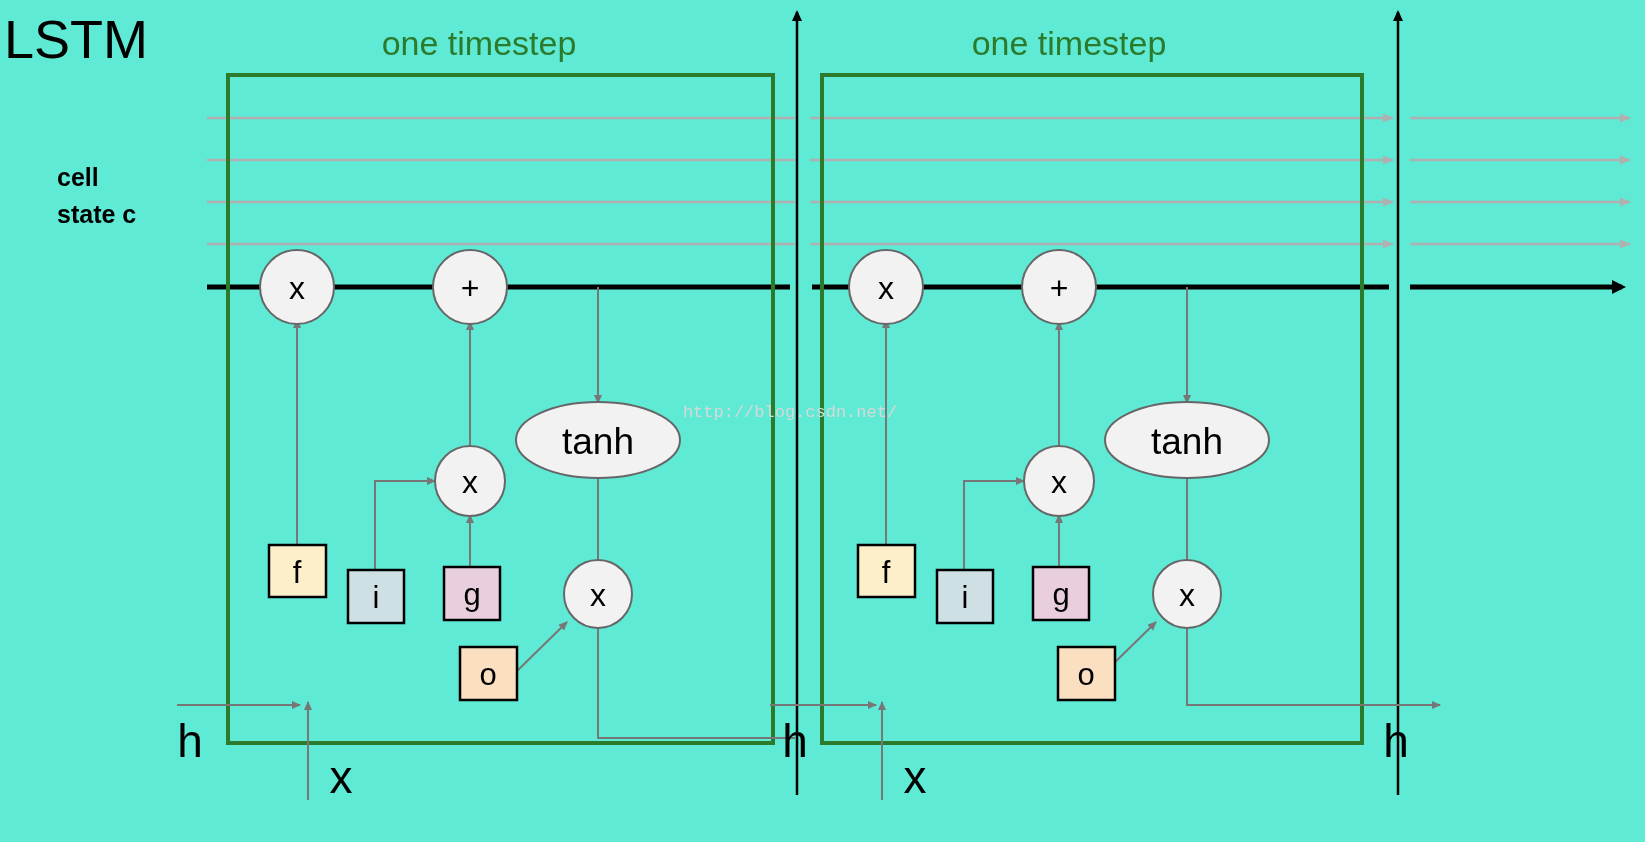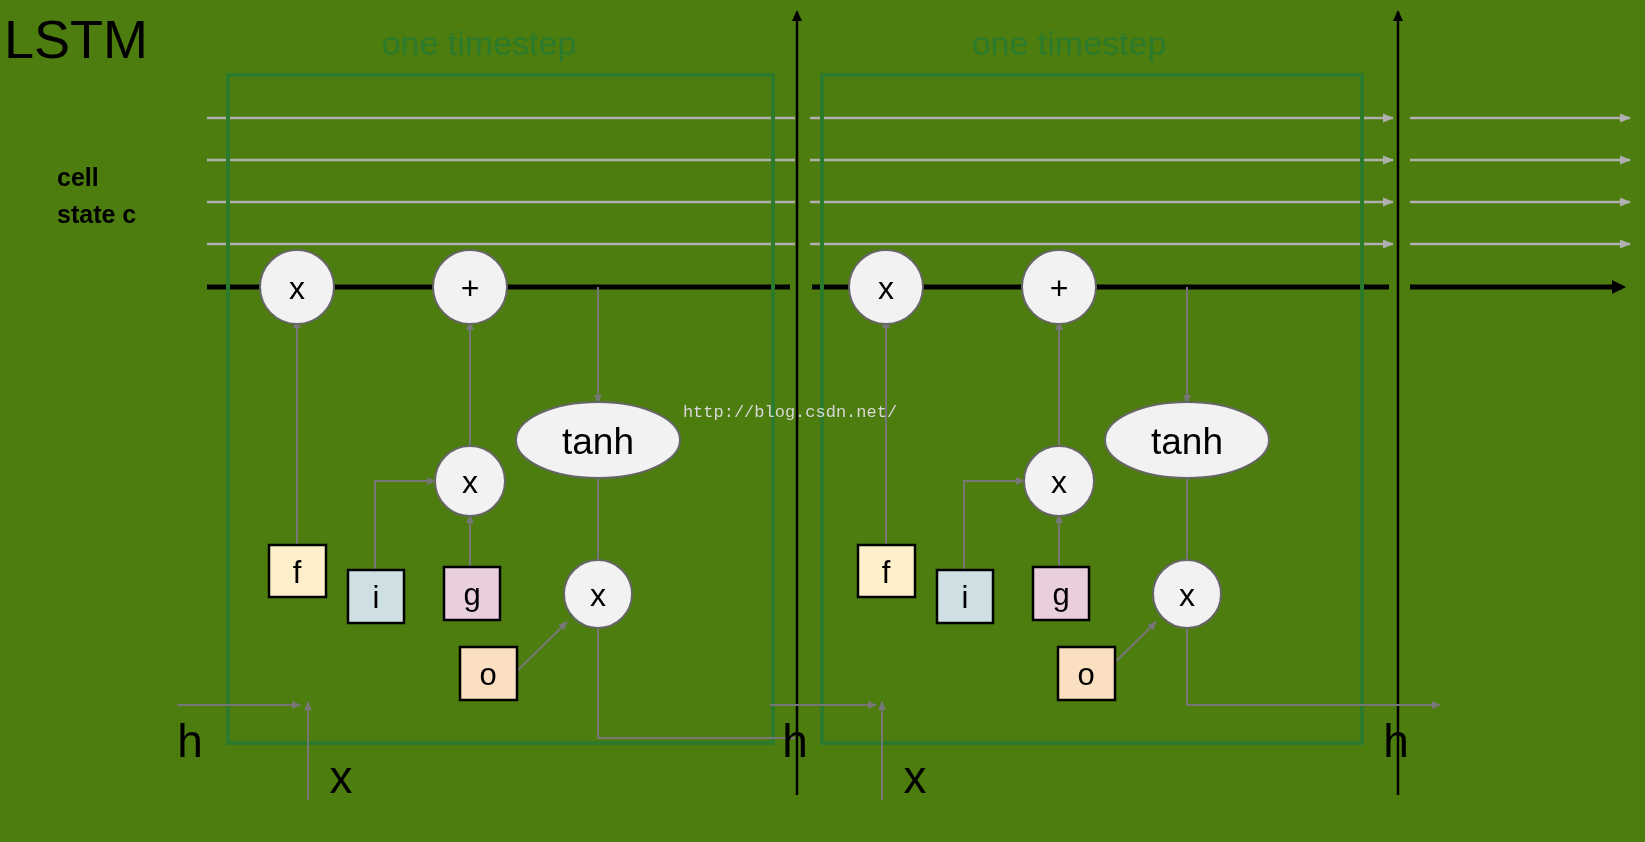--- a/index.html
+++ b/index.html
@@ -7,21 +7,21 @@
     padding: 0;
     background: #ffffff;
   }
   body {
     font-family: "Liberation Sans", sans-serif;
   }
   #stage {
     position: relative;
     width: 1645px;
     height: 842px;
-    background: #4d7c0f;
+    background: #5eead4;
     overflow: hidden;
   }
   svg.diagram {
     position: absolute;
     left: 0;
     top: 0;
     width: 1645px;
     height: 842px;
     display: block;
   }

